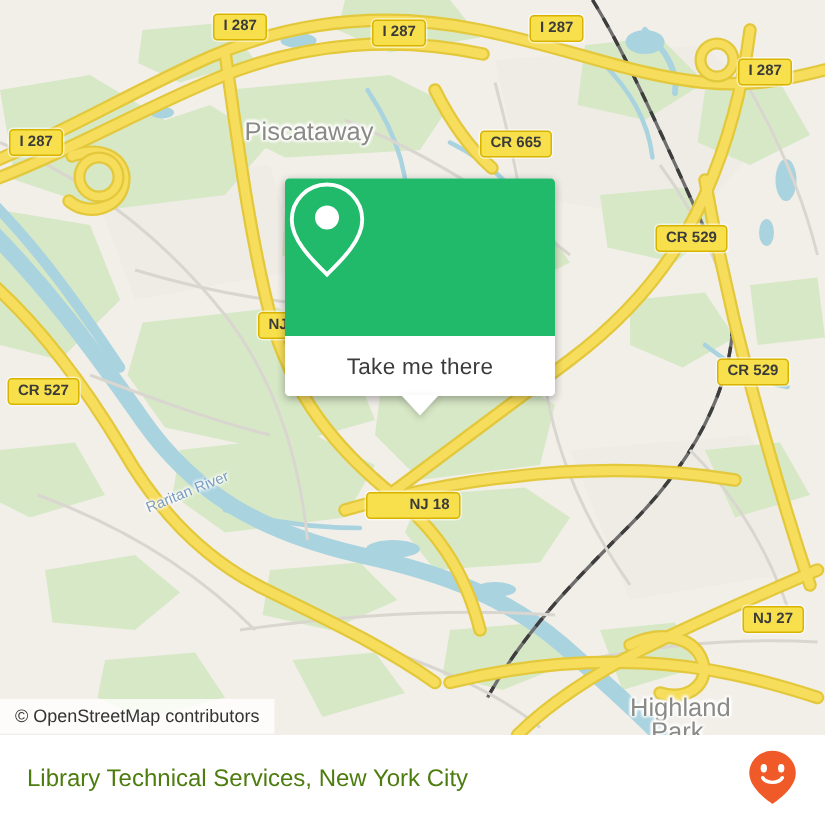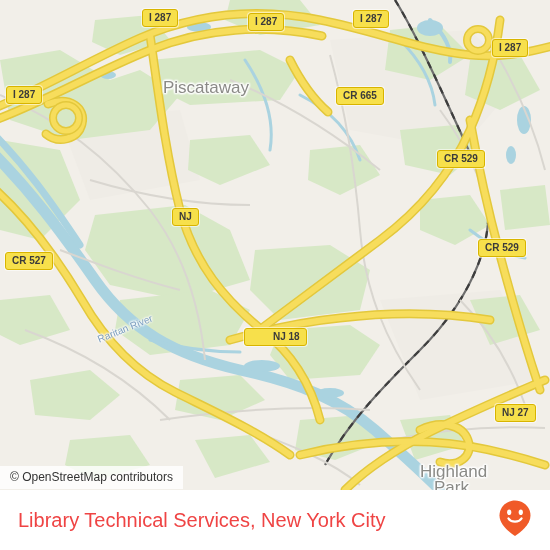--- a/index.html
+++ b/index.html
@@ -84,21 +84,21 @@
 
   
   .footer{
     position:absolute;left:0;top:490px;width:550px;height:60px;
     background:#ffffff;
     display:flex;align-items:center;
     box-sizing:border-box;padding:0 18px;
     z-index:50;
   }
   .footer-title{
-    color:#ef4444;font-size:20px;white-space:nowrap;flex:1;
+    color:#4d7c0f;font-size:16px;white-space:nowrap;flex:1;
   }
   .brand{display:flex;align-items:center;gap:2px;}
   .brand-word{
     color:#1c1c1c;font-size:27px;letter-spacing:-.8px;line-height:27px;
     font-family:"DejaVu Sans", sans-serif;font-weight:500;
   }
 </style>
 </head>
 <body>
 
@@ -263,28 +263,43 @@
     <div class="placelabel" style="left:420px;top:462px;">Highland</div>
     <div class="placelabel" style="left:434px;top:478px;">Park</div>
 
     <div class="waterlabel" style="left:98px;top:334px;transform:rotate(-22deg);transform-origin:left center;">Raritan River</div>
 
     <div class="shield" style="left:142px;top:9px;">I 287</div>
     <div class="shield" style="left:248px;top:13px;">I 287</div>
     <div class="shield" style="left:353px;top:10px;">I 287</div>
     <div class="shield" style="left:492px;top:39px;">I 287</div>
     <div class="shield" style="left:6px;top:86px;">I 287</div>
-    <div class="shield" style="left:320px;top:87px;margin-left:16px;">CR 665</div>
+    <div class="shield" style="left:320px;top:87px;">CR 665</div>
     <div class="shield" style="left:437px;top:150px;">CR 529</div>
     <div class="shield" style="left:478px;top:239px;">CR 529</div>
     <div class="shield" style="left:5px;top:252px;">CR 527</div>
     <div class="shield" style="left:172px;top:208px;">NJ</div>
     <div class="shield" style="left:244px;top:328px;padding-left:28px;">NJ 18</div>
     <div class="shield" style="left:495px;top:404px;">NJ 27</div>
 
+    <div class="popup">
+      <div class="popup-top">
+        <span>
+          <svg width="56" height="68" viewBox="0 0 56 68">
+            <path d="M28 4 C 15 4, 4.5 14.5, 4.5 27.5 C 4.5 42, 20 56, 28 64
+                     C 36 56, 51.5 42, 51.5 27.5 C 51.5 14.5, 41 4, 28 4 Z" fill="none" stroke="#ffffff" stroke-width="2.6"></path>
+            <circle cx="28" cy="26" r="8" fill="#ffffff"></circle>
+          </svg>
+        </span>
+      </div>
+      <div class="popup-bottom">
+        <span class="popup-label">Take me there</span>
+        <span class="popup-tail"></span>
+      </div>
+    </div>
 
     <div class="attrib">© OpenStreetMap contributors</div>
   </div>
 
   <div class="footer">
     <div class="footer-title">Library Technical Services, New York City</div>
     <div class="brand">
       <span>
         <svg width="34" height="38" viewBox="0 0 34 38">
           <path d="M17 1.5 C 8.4 1.5, 1.5 8.2, 1.5 16.4 C 1.5 25.8, 12 33.5, 17 37

